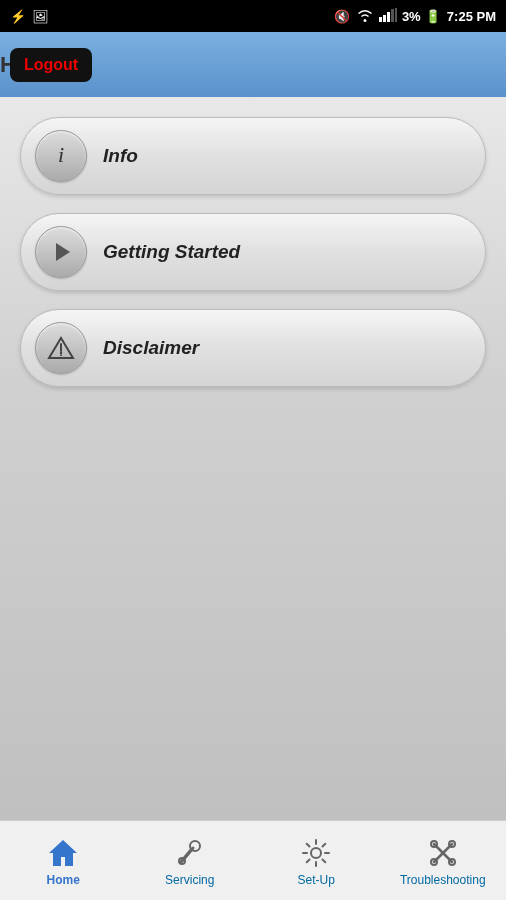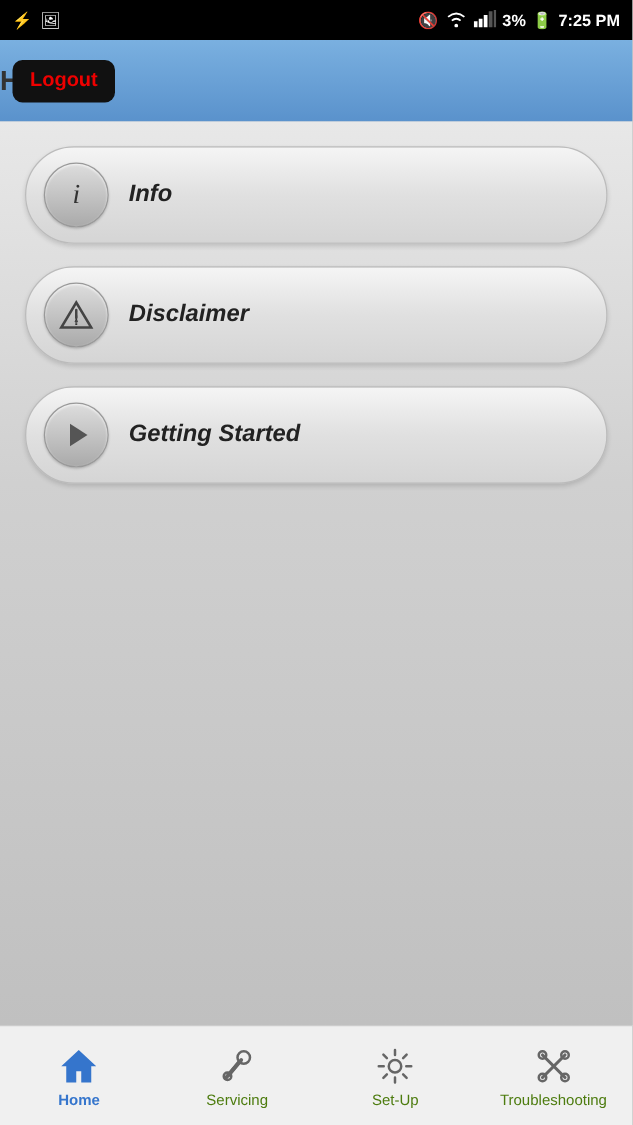--- a/index.html
+++ b/index.html
@@ -116,21 +116,21 @@
     }
     .nav-item {
       display: flex;
       flex-direction: column;
       align-items: center;
       gap: 2px;
       cursor: pointer;
       flex: 1;
     }
     .nav-icon { width: 36px; height: 36px; display: flex; align-items: center; justify-content: center; }
-    .nav-label { font-size: 12px; color: #4d7c0f; }
+    .nav-label { font-size: 12px; color: #0369a1; }
     .nav-item.active .nav-label { color: #3575cc; font-weight: bold; }
   </style>
 </head>
 <body>
 
 <div class="status-bar">
   <div class="status-left">
     <span>⚡</span>
     <span>🖼</span>
   </div>
@@ -171,37 +171,37 @@
     <div class="icon-circle">
       <svg viewBox="0 0 28 28" fill="none">
         <text x="14" y="20" text-anchor="middle" font-size="22" font-style="italic" font-family="Georgia,serif" fill="#333">i</text>
       </svg>
     </div>
     <span class="btn-label">Info</span>
   </div>
 
   <div class="menu-btn">
     <div class="icon-circle">
+      <svg viewBox="0 0 28 28">
+        <polygon points="9,5 23,14 9,23" fill="#555"></polygon>
+      </svg>
+    </div>
+    <span class="btn-label">Getting Started</span>
+  </div>
+
+  <div class="menu-btn">
+    <div class="icon-circle">
       <svg viewBox="0 0 28 28" fill="none">
         <path d="M14 4 L26 24 L2 24 Z" stroke="#444" stroke-width="2" fill="none"></path>
         <text x="14" y="22" text-anchor="middle" font-size="11" font-weight="bold" fill="#333">!</text>
         <path d="M14 10 L14 16" stroke="#444" stroke-width="2" stroke-linecap="round"></path>
         <circle cx="14" cy="19" r="1.2" fill="#444"></circle>
       </svg>
     </div>
     <span class="btn-label">Disclaimer</span>
-  </div>
-
-  <div class="menu-btn">
-    <div class="icon-circle">
-      <svg viewBox="0 0 28 28">
-        <polygon points="9,5 23,14 9,23" fill="#555"></polygon>
-      </svg>
-    </div>
-    <span class="btn-label">Getting Started</span>
   </div>
 
 
 </div>
 
 <div class="bottom-nav">
 
   <div class="nav-item active">
     <div class="nav-icon">
       <svg width="34" height="34" viewBox="0 0 34 34" fill="none">

